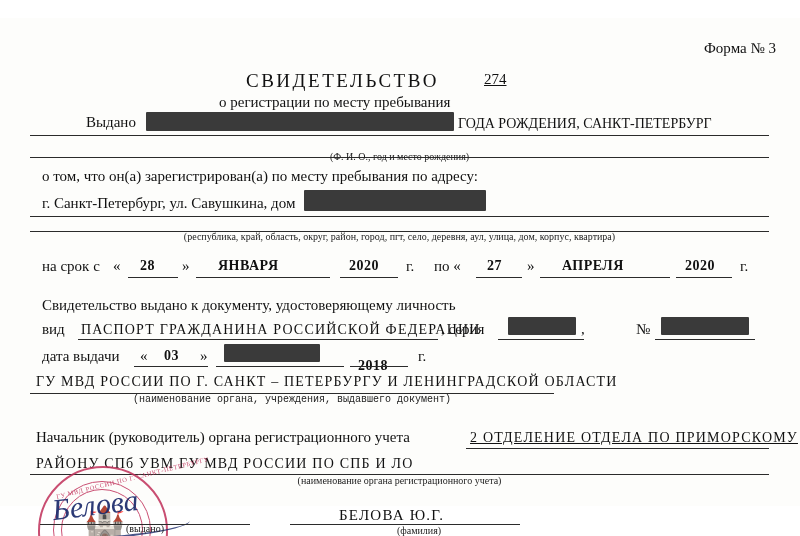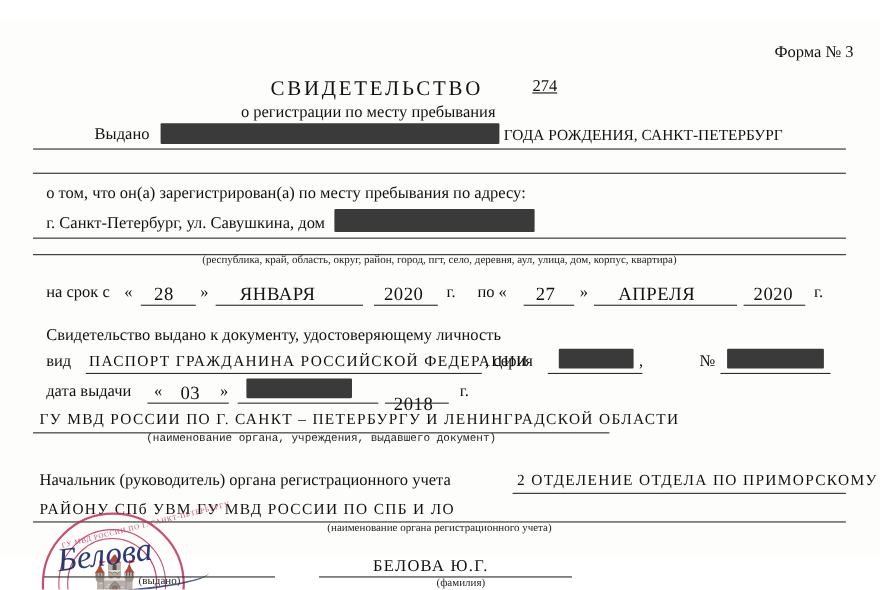--- a/index.html
+++ b/index.html
@@ -54,22 +54,22 @@
   .title-sub {
     font-size: 15px;
   }
   .body-txt {
     font-size: 15px;
   }
   .body-txt-sm {
     font-size: 14px;
   }
   .hand {
-    font-size: 17px;
-    font-weight: normal;
+    font-size: 14px;
+    font-weight: bold;
     letter-spacing: 0.5px;
   }
   .spaced {
     letter-spacing: 1.2px;
   }
   
   .stamp {
     position: absolute;
     width: 126px;
     height: 126px;
@@ -145,20 +145,21 @@
   <div class="txt title-main" style="left:246px; top:52px;">СВИДЕТЕЛЬСТВО</div>
   <div class="txt body-txt" style="left:484px; top:53px; text-decoration:underline;">274</div>
   <div class="txt title-sub" style="left:219px; top:76px;">о регистрации по месту пребывания</div>
 
   <div class="txt body-txt" style="left:86px; top:96px;">Выдано</div>
   <div class="redact" style="left:146px; top:94px; width:308px; height:19px;"></div>
   <div class="txt body-txt-sm" style="left:458px; top:98px;">ГОДА РОЖДЕНИЯ, САНКТ-ПЕТЕРБУРГ</div>
   <div class="rule" style="left:30px; top:117px; width:739px;"></div>
 
   <div class="rule" style="left:30px; top:139px; width:739px;"></div>
+  <div class="caption" style="left:30px; top:133px; width:739px;">(Ф. И. О., год и место рождения)</div>
 
   <div class="txt body-txt" style="left:42px; top:177px;">г. Санкт-Петербург, ул. Савушкина, дом</div>
 
   <div class="txt body-txt" style="left:42px; top:150px;">о том, что он(а) зарегистрирован(а) по месту пребывания по адресу:</div>
   <div class="redact" style="left:304px; top:172px; width:182px; height:21px;"></div>
   <div class="rule" style="left:30px; top:198px; width:739px;"></div>
 
   <div class="rule" style="left:30px; top:213px; width:739px;"></div>
   <div class="caption" style="left:30px; top:213px; width:739px;">(республика, край, область, округ, район, город, пгт, село, деревня, аул, улица, дом, корпус, квартира)</div>
 
@@ -205,21 +206,21 @@
   <div class="txt body-txt" style="left:418px; top:330px;">г.</div>
   <div class="rule" style="left:134px; top:348px; width:74px;"></div>
   <div class="rule" style="left:216px; top:348px; width:128px;"></div>
   <div class="rule" style="left:350px; top:348px; width:58px;"></div>
 
   <div class="txt body-txt-sm spaced" style="left:36px; top:356px;">ГУ  МВД  РОССИИ  ПО  Г. САНКТ – ПЕТЕРБУРГУ  И  ЛЕНИНГРАДСКОЙ ОБЛАСТИ</div>
   <div class="rule" style="left:30px; top:375px; width:524px;"></div>
   <div class="caption" style="left:30px; top:376px; width:524px;font-family:Liberation Mono, monospace;">(наименование органа, учреждения, выдавшего документ)</div>
 
   <div class="txt body-txt" style="left:36px; top:411px;">Начальник (руководитель) органа регистрационного учета</div>
-  <div class="txt body-txt-sm spaced" style="left:470px; top:412px;">2 ОТДЕЛЕНИЕ ОТДЕЛА  ПО ПРИМОРСКОМУ</div>
+  <div class="txt body-txt-sm spaced" style="left:470px; top:412px;text-decoration:underline;">2 ОТДЕЛЕНИЕ ОТДЕЛА  ПО ПРИМОРСКОМУ</div>
   <div class="rule" style="left:466px; top:430px; width:303px;"></div>
 
   <div class="txt body-txt-sm spaced" style="left:36px; top:438px;">РАЙОНУ СПб УВМ  ГУ  МВД  РОССИИ  ПО СПБ  И  ЛО</div>
   <div class="rule" style="left:30px; top:456px; width:739px;"></div>
   <div class="caption" style="left:30px; top:457px; width:739px;">(наименование органа регистрационного учета)</div>
 
   <div class="stamp">
     <div class="stamp-inner"></div>
     <div class="stamp-inner2"></div>
     <div class="stamp-eagle">🏰</div>

